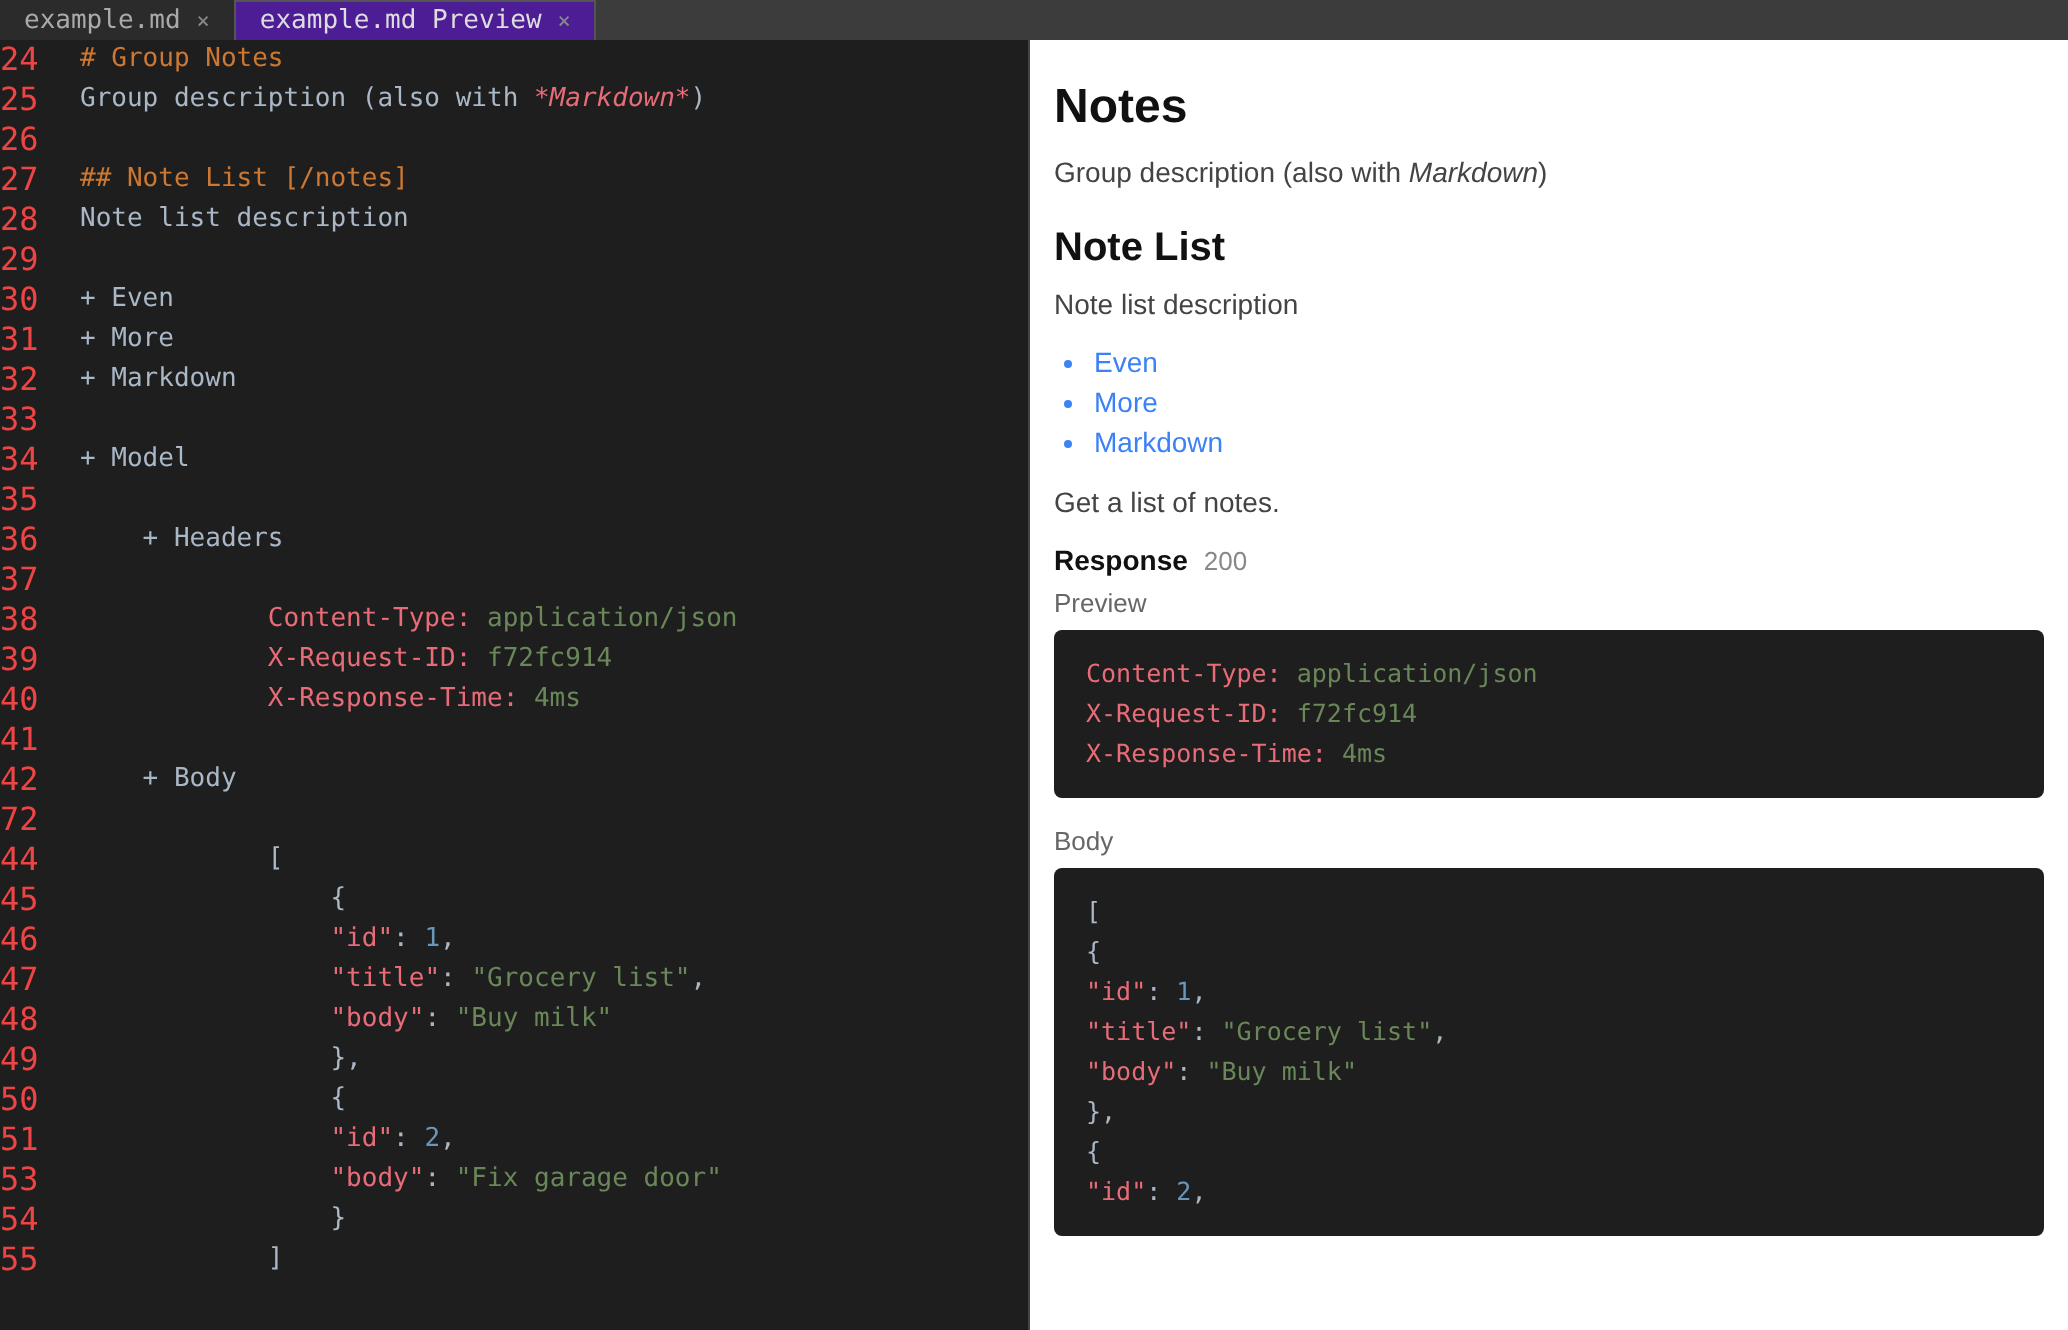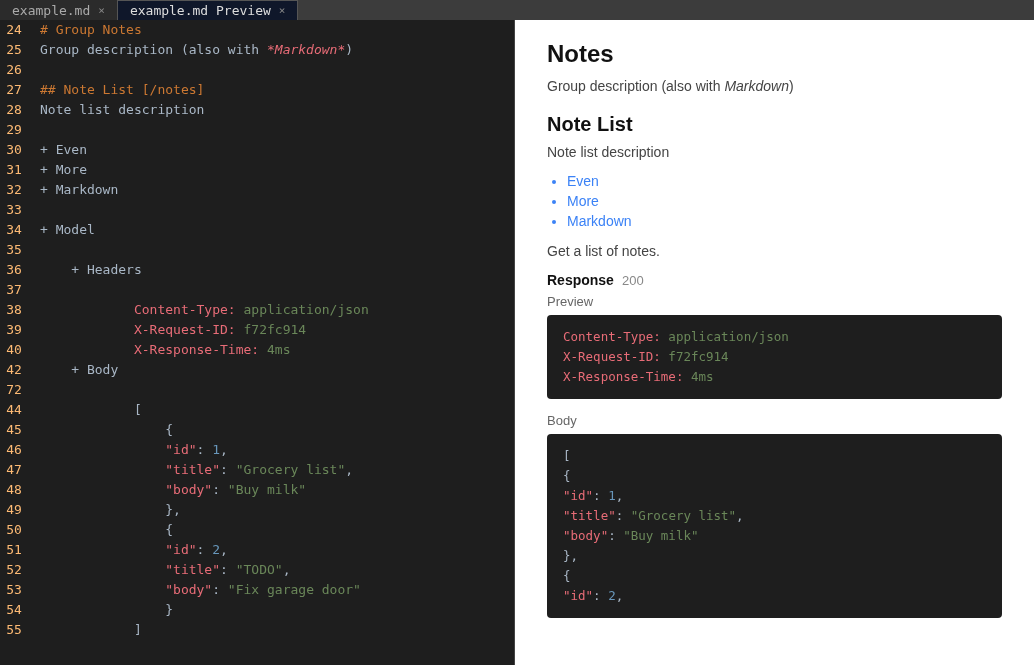--- a/index.html
+++ b/index.html
@@ -16,21 +16,21 @@
       align-items: center;
       padding: 0 12px;
       font-size: 13px;
       color: #aaa;
       background: #2b2b2b;
       border-right: 1px solid #555;
       gap: 8px;
       cursor: pointer;
     }
     .tab.active {
-      background: #0f172a;
+      background: #4c1d95;
       color: #ddd;
       border-top: 1px solid #555;
     }
     .tab .close-icon {
       font-size: 11px;
       color: #888;
     }
     .tab-spacer { flex: 1; background: #3c3c3c; }
 
     .main-content {
@@ -50,26 +50,26 @@
     }
 
     .editor-line {
       display: flex;
       min-height: 20px;
       line-height: 20px;
       font-size: 13px;
     }
     .line-number {
       width: 36px;
-      text-align: center;
+      text-align: left;
       padding-right: 8px;
-      color: #fdba74;
+      color: #ef4444;
       user-select: none;
       flex-shrink: 0;
-      font-size: 13px;
+      font-size: 16px;
     }
     .line-content {
       flex: 1;
       padding-left: 4px;
       white-space: pre;
     }
 
     
     .c-heading1 { color: #cc7832; }
     .c-heading2 { color: #cc7832; }
@@ -80,21 +80,21 @@
     .c-plain { color: #a9b7c6; }
     .c-plus { color: #a9b7c6; }
     .c-header-key { color: #e86c77; }
     .c-header-val { color: #6a8759; }
 
     
     .preview-pane {
       flex: 1;
       background: #fff;
       overflow-y: auto;
-      padding: 20px 32px;
+      padding: 20px 12px;
       font-family: -apple-system, BlinkMacSystemFont, 'Segoe UI', sans-serif;
       font-size: 14px;
       color: #333;
     }
 
     .preview-pane h1 {
       font-size: 24px;
       font-weight: 600;
       margin-bottom: 8px;
       color: #111;
@@ -273,20 +273,24 @@
       </div>
       <div class="editor-line">
         <span class="line-number">39</span>
         <span class="line-content"><span class="c-header-key">            X-Request-ID: </span><span class="c-header-val">f72fc914</span></span>
       </div>
       <div class="editor-line">
         <span class="line-number">40</span>
         <span class="line-content"><span class="c-header-key">            X-Response-Time: </span><span class="c-header-val">4ms</span></span>
       </div>
       <div class="editor-line">
+        <span class="line-number">41</span>
+        <span class="line-content">&nbsp;</span>
+      </div>
+      <div class="editor-line">
         <span class="line-number">42</span>
         <span class="line-content"><span class="c-plus">    + Body</span></span>
       </div>
       <div class="editor-line">
         <span class="line-number">72</span>
         <span class="line-content">&nbsp;</span>
       </div>
       <div class="editor-line">
         <span class="line-number">44</span>
         <span class="line-content"><span class="c-plain">            [</span></span>
@@ -311,24 +315,20 @@
         <span class="line-number">49</span>
         <span class="line-content"><span class="c-plain">                },</span></span>
       </div>
       <div class="editor-line">
         <span class="line-number">50</span>
         <span class="line-content"><span class="c-plain">                {</span></span>
       </div>
       <div class="editor-line">
         <span class="line-number">51</span>
         <span class="line-content"><span class="c-plain">                </span><span class="c-key">"id"</span><span class="c-plain">: </span><span class="c-val-num">2</span><span class="c-plain">,</span></span>
-      </div>
-      <div class="editor-line">
-        <span class="line-number">52</span>
-        <span class="line-content"><span class="c-plain">                </span><span class="c-key">"title"</span><span class="c-plain">: </span><span class="c-val-str">"TODO"</span><span class="c-plain">,</span></span>
       </div>
       <div class="editor-line">
         <span class="line-number">53</span>
         <span class="line-content"><span class="c-plain">                </span><span class="c-key">"body"</span><span class="c-plain">: </span><span class="c-val-str">"Fix garage door"</span></span>
       </div>
       <div class="editor-line">
         <span class="line-number">54</span>
         <span class="line-content"><span class="c-plain">                }</span></span>
       </div>
       <div class="editor-line">

